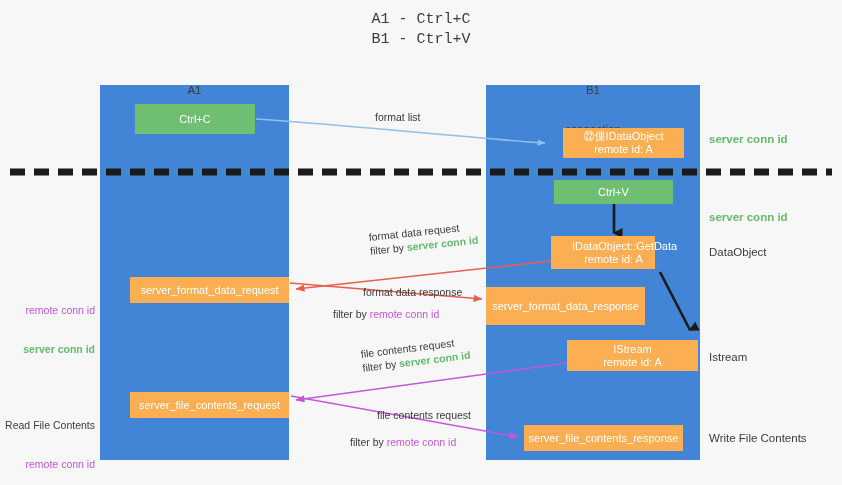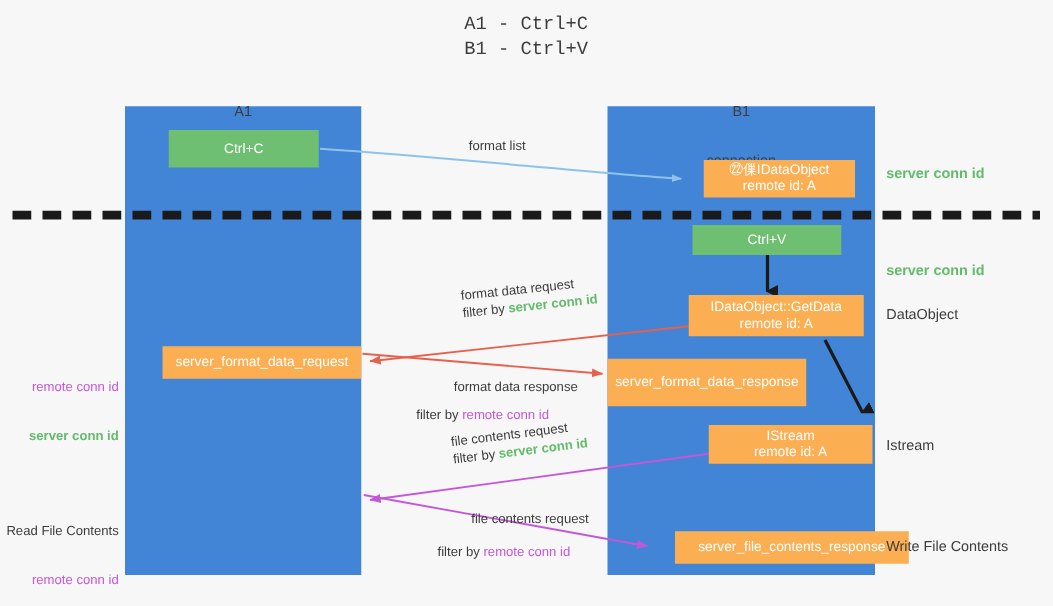--- a/index.html
+++ b/index.html
@@ -145,45 +145,48 @@
   </div>
 
   <div class="abs box green" style="left:135px; top:104px; width:120px; height:30px;">
     <span>Ctrl+C</span>
   </div>
 
   <div class="abs box orange" style="left:130px; top:277px; width:159px; height:26px;">
     <span>server_format_data_request</span>
   </div>
 
+  <div class="abs box orange" style="left:130px; top:392px; width:159px; height:26px;">
+    <span>server_file_contents_request</span>
+  </div>
 
   <div class="abs box orange" style="left:551px; top:128px; width:121px; height:30px;margin-left:12px;">
     <span>㉒㑿IDataObject</span>
     <span>remote id: A</span>
   </div>
 
   <div class="abs box green" style="left:554px; top:180px; width:119px; height:24px;">
     <span>Ctrl+V</span>
   </div>
 
-  <div class="abs box orange" style="left:551px; top:236px; width:140px; height:33px;">
+  <div class="abs box orange" style="left:551px; top:236px; width:104px; height:33px;padding-left:21px;">
     <span>IDataObject::GetData</span>
     <span>remote id: A</span>
   </div>
 
   <div class="abs box orange" style="left:486px; top:287px; width:159px; height:38px;">
     <span>server_format_data_response</span>
   </div>
 
   <div class="abs box orange" style="left:567px; top:340px; width:131px; height:31px;">
     <span>IStream</span>
     <span>remote id: A</span>
   </div>
 
-  <div class="abs box orange" style="left:524px; top:425px; width:187px; height:26px;margin-left:16px;">
+  <div class="abs box orange" style="left:524px; top:425px; width:159px; height:26px;">
     <span>server_file_contents_response</span>
   </div>
 
   <div class="abs sidelabel green-text" style="left:709px; top:132px;">server conn id</div>
 
   <div class="abs sidelabel green-text" style="left:709px; top:210px;">server conn id</div>
 
   <div class="abs sidelabel" style="left:709px; top:245px;">DataObject</div>
 
   <div class="abs sidelabel" style="left:709px; top:350px;">Istream</div>
@@ -203,21 +206,21 @@
 
   <div class="abs edgelabel" style="left:375px; top:110px;">format list</div>
 
   <div class="abs edgelabel rot-neg" style="left:368px; top:230px; transform: rotate(-6deg);">
     <div>format data request</div>
     <div>
       <span>filter by </span><span class="green-text">server conn id</span>
     </div>
   </div>
 
-  <div class="abs edgelabel" style="left:333px; top:285px;margin-top:18px;">
+  <div class="abs edgelabel" style="left:333px; top:285px;">
     <div style="padding-left:30px;">format data response</div>
     <div style="padding-top:8px;">
       <span>filter by </span><span class="magenta-text">remote conn id</span>
     </div>
   </div>
 
   <div class="abs edgelabel rot-neg" style="left:360px; top:347px; transform: rotate(-7deg);">
     <div>file contents request</div>
     <div>
       <span>filter by </span><span class="green-text">server conn id</span>

